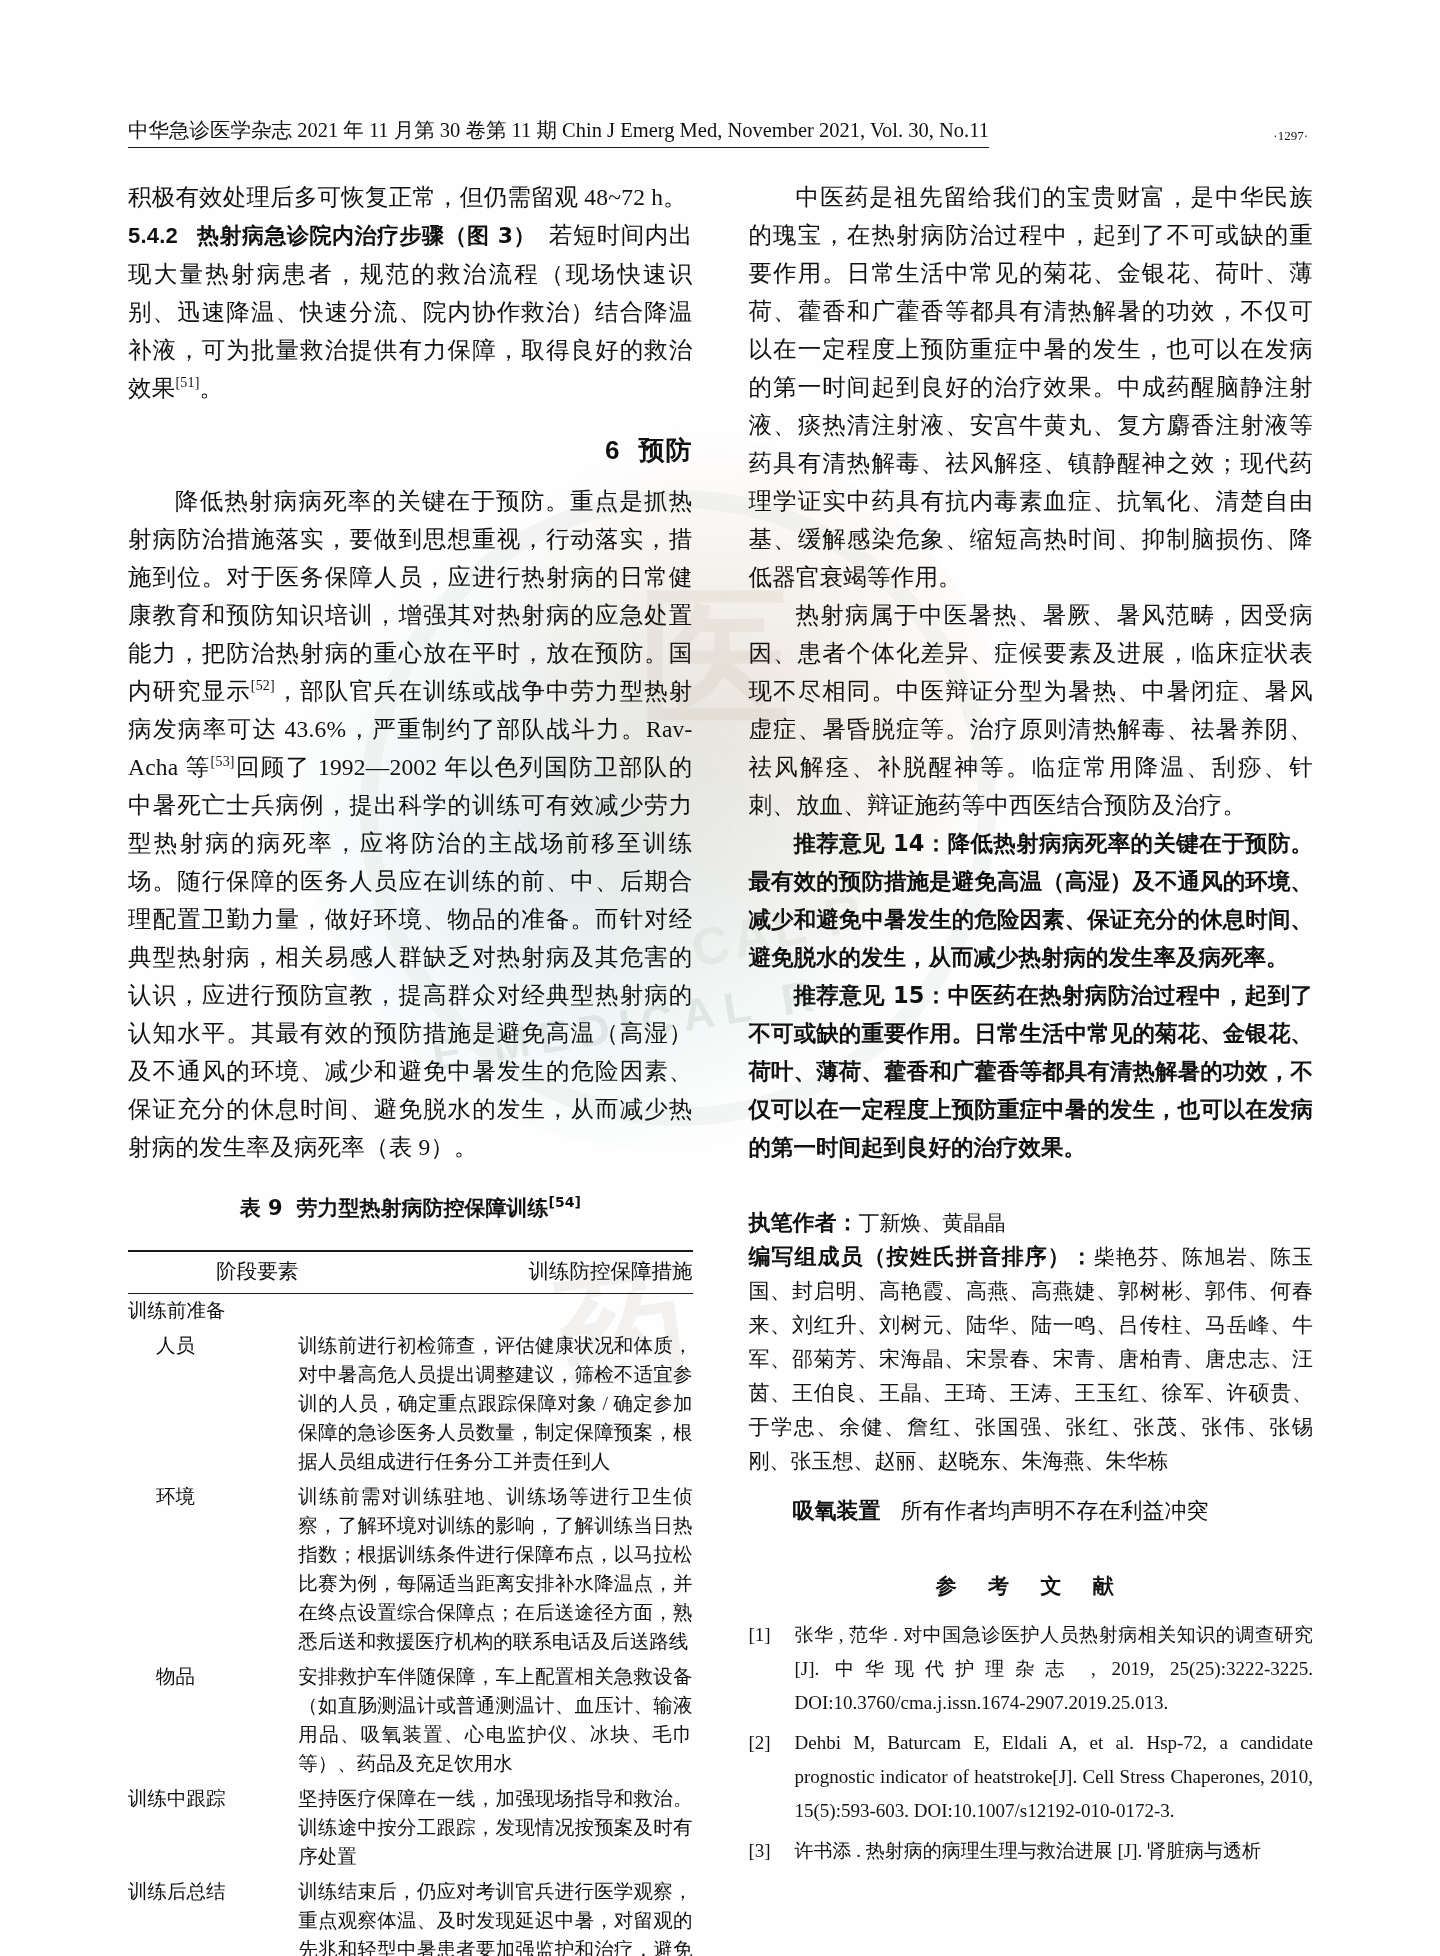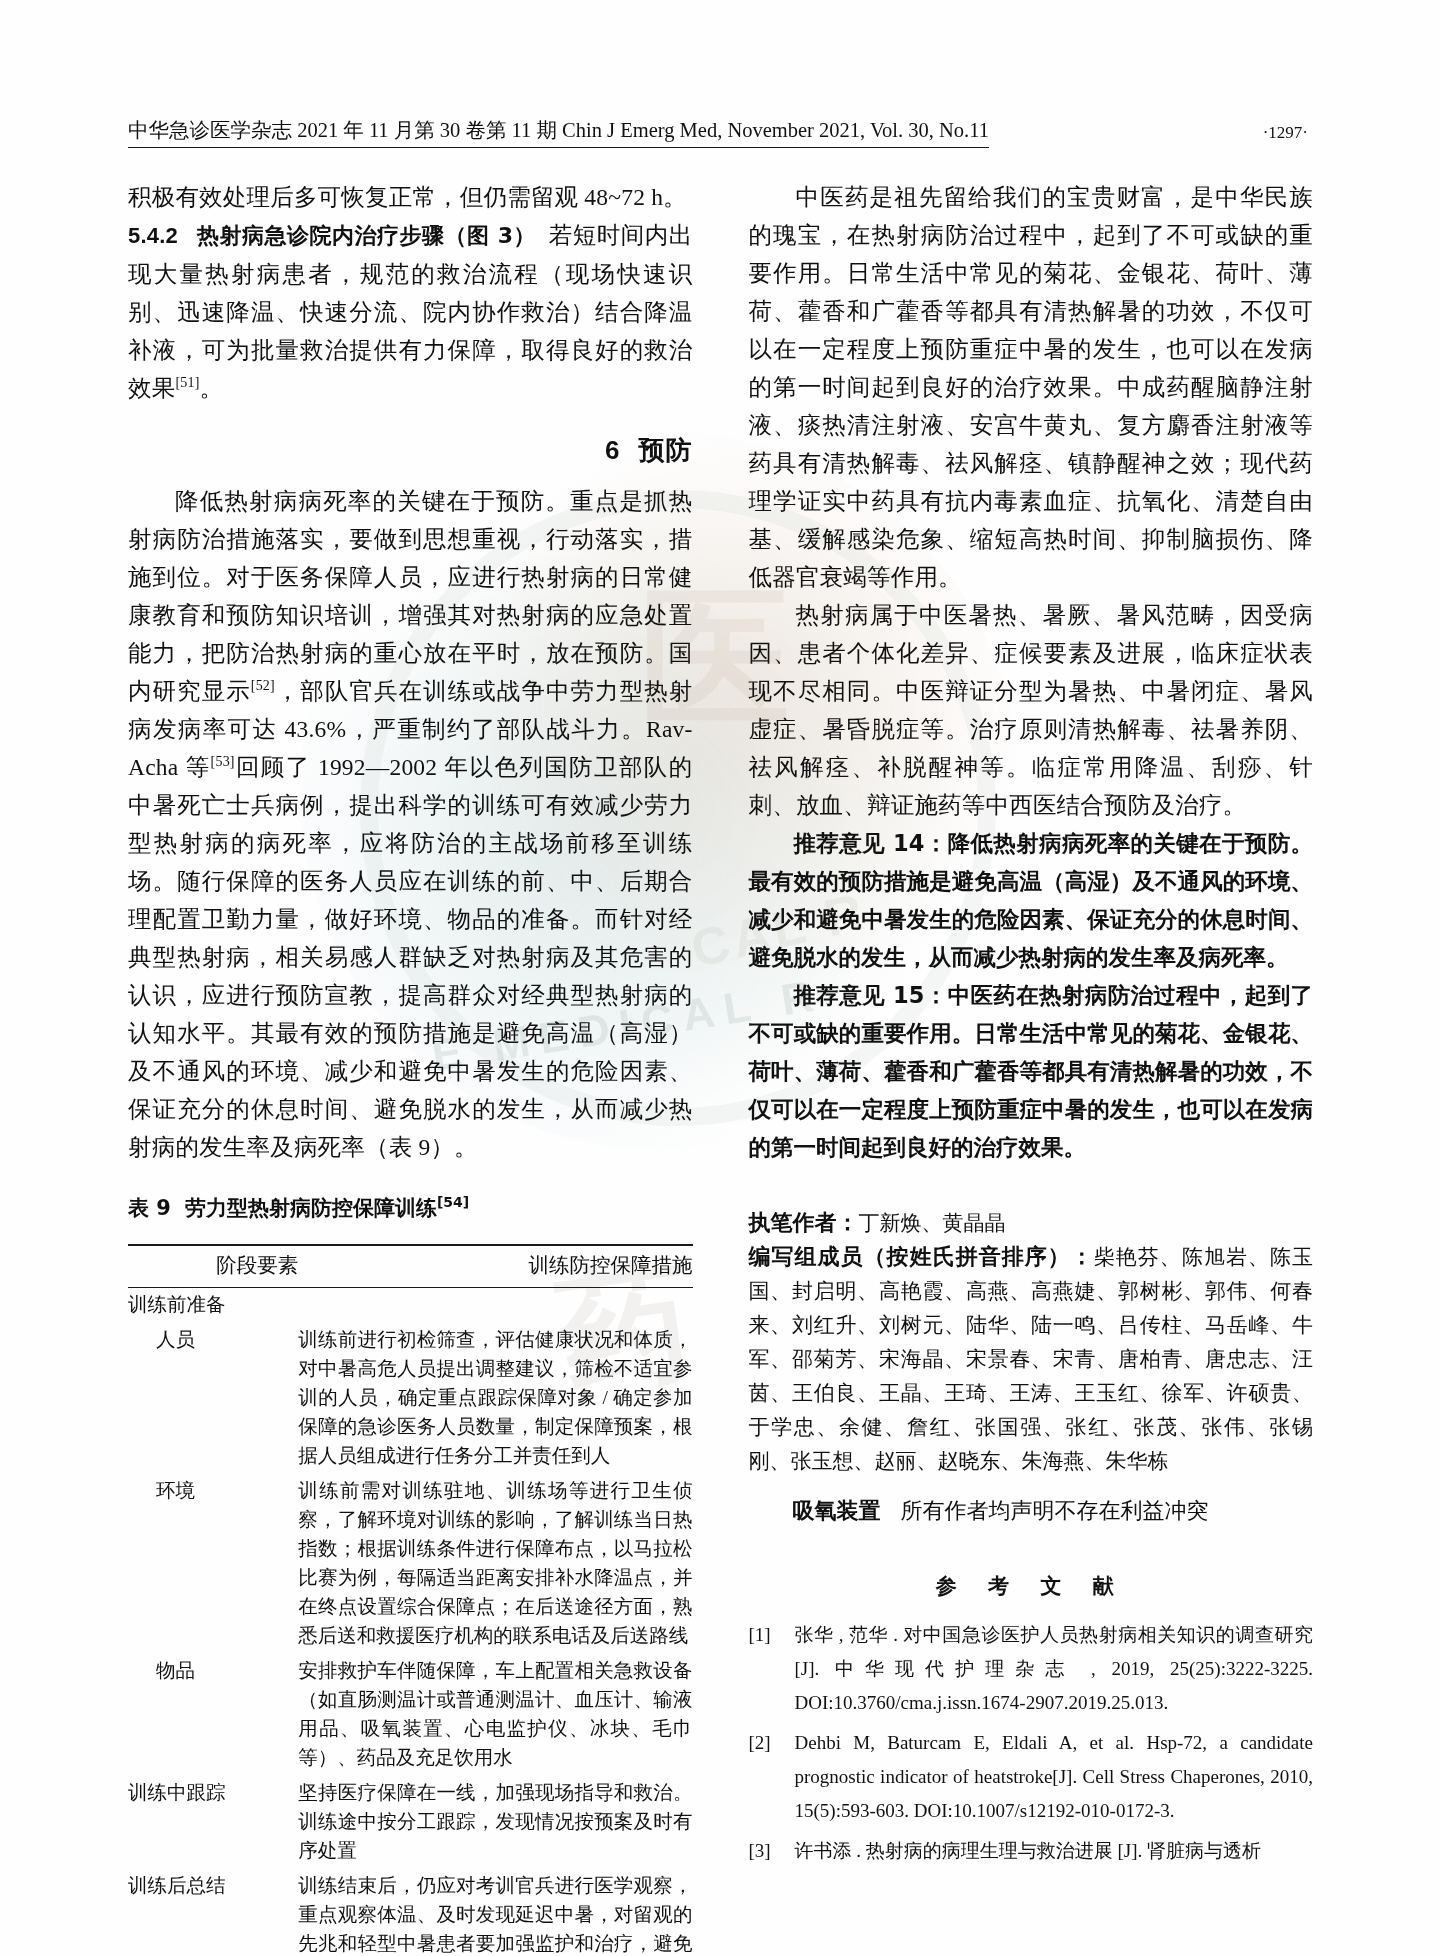--- a/index.html
+++ b/index.html
@@ -111,21 +111,21 @@
     align-items: flex-end;
     font-size: 20.5px;
     line-height: 1.2;
     white-space: nowrap;
   }
   .runhead .rh-left {
     border-bottom: 1.6px solid #1a1a1a;
     padding-bottom: 4px;
   }
   .runhead .rh-right {
-    font-size: 17px;
+    font-size: 13px;
     padding-bottom: 4px;
     margin-left: 12px;
   }
 
   
   .cols {
     position: absolute;
     left: 128px;
     top: 178px;
     width: 1185px;
@@ -178,24 +178,25 @@
     text-justify: inter-ideograph;
     font-family: "DejaVu Sans", "Liberation Sans", sans-serif;
     font-weight: bold;
     font-size: 22.5px;
     line-height: 38px;
   }
 
   
   .tbl-wrap { margin-top: 28px; }
   .tbl-caption {
+    text-align: center;
     font-size: 21px;
     font-family: "DejaVu Sans", "Liberation Sans", sans-serif;
     font-weight: bold;
-    margin-bottom: 22px;
+    margin-bottom: 28px;
   }
   .tbl-caption .cap-no { margin-right: 14px; }
   table.t9 {
     width: 100%;
     border-collapse: collapse;
     font-size: 19.5px;
     line-height: 29px;
   }
   table.t9 thead th {
     font-weight: normal;

